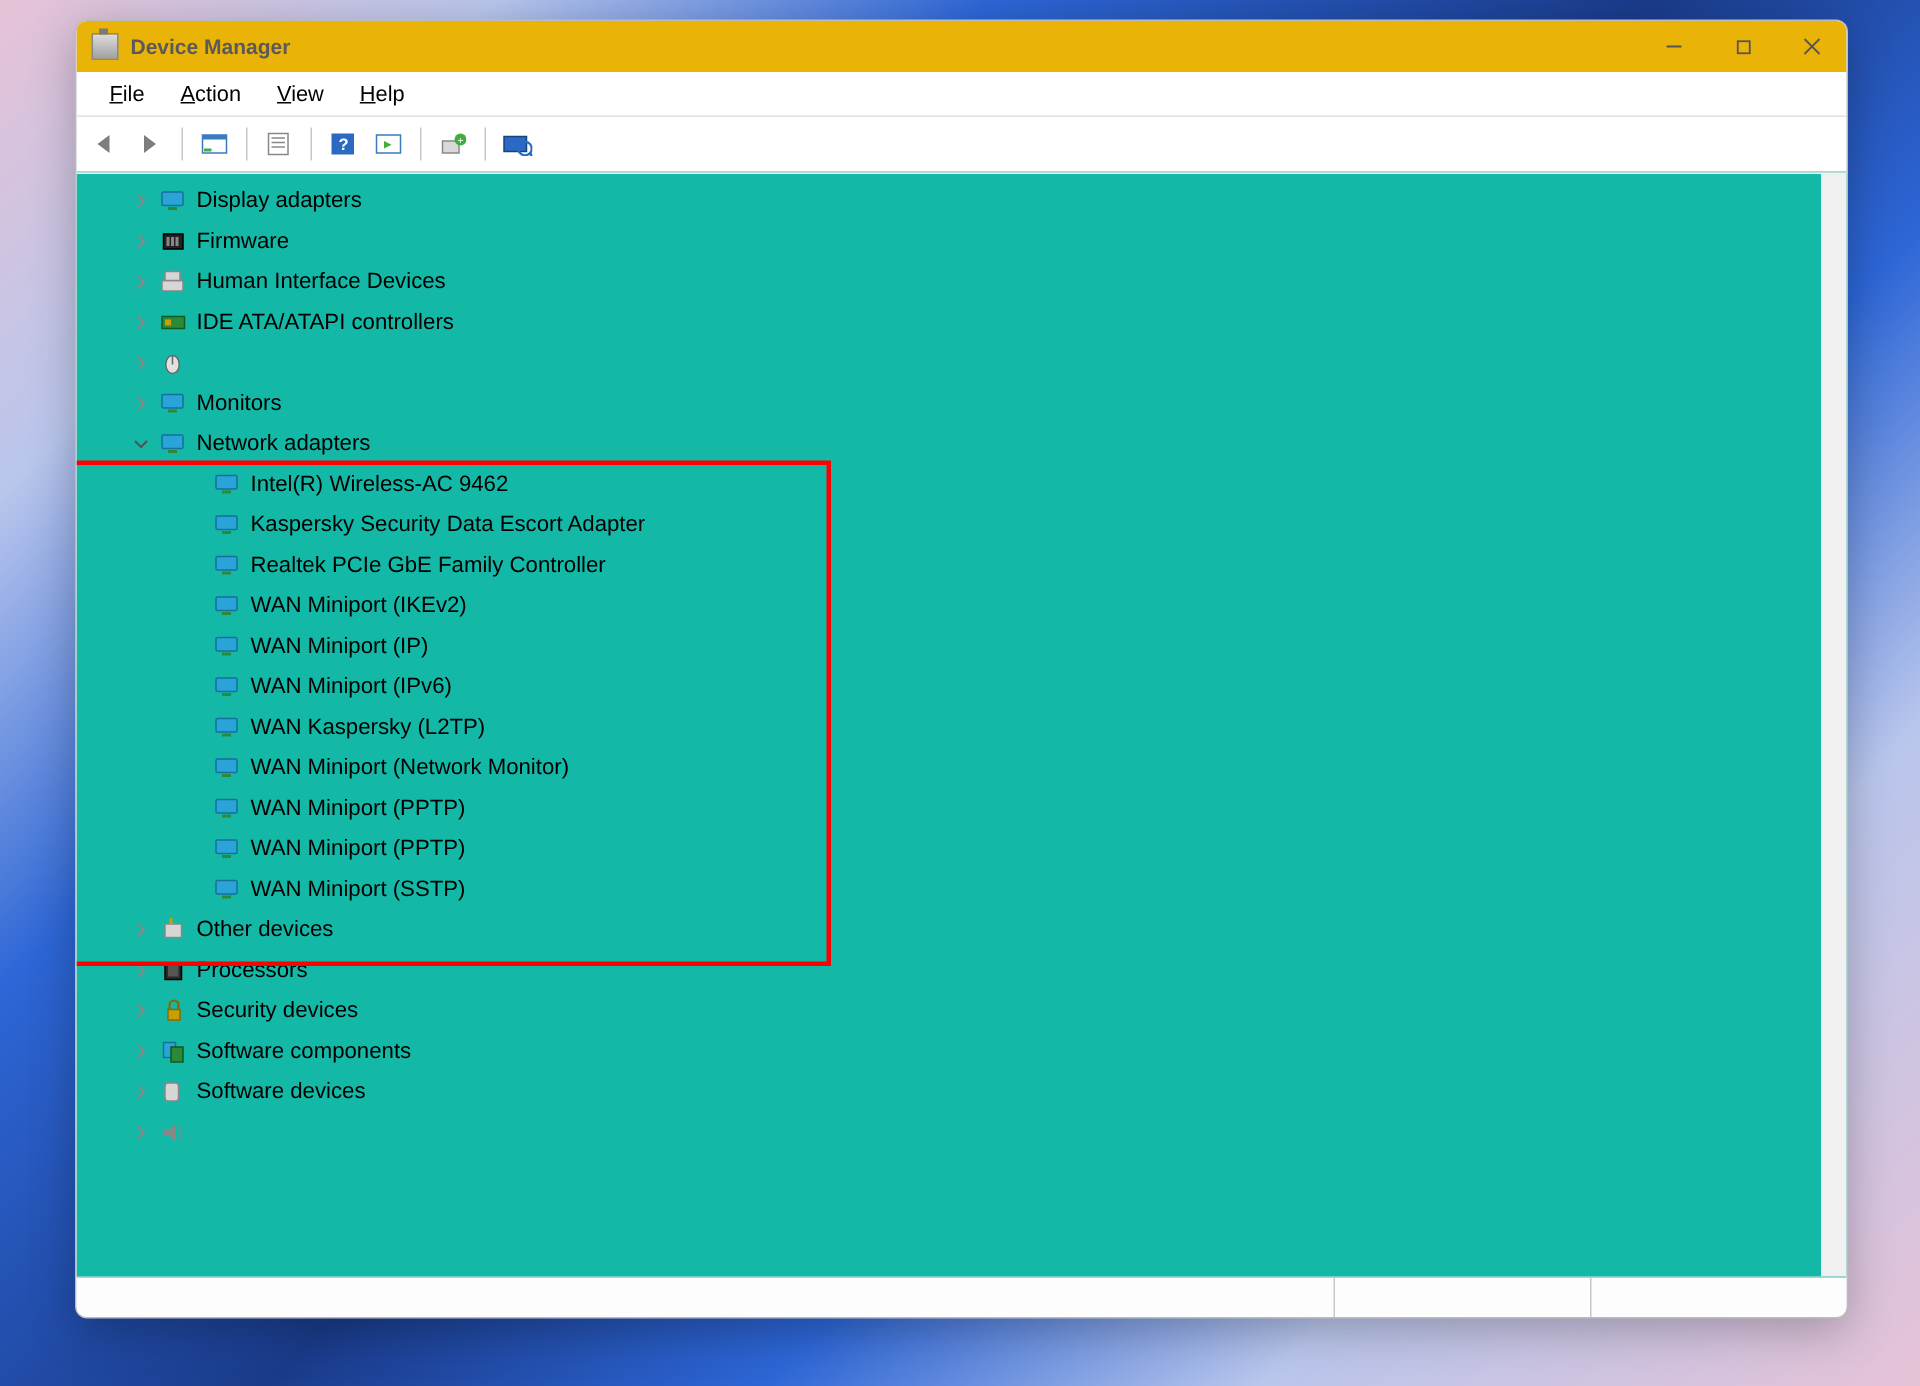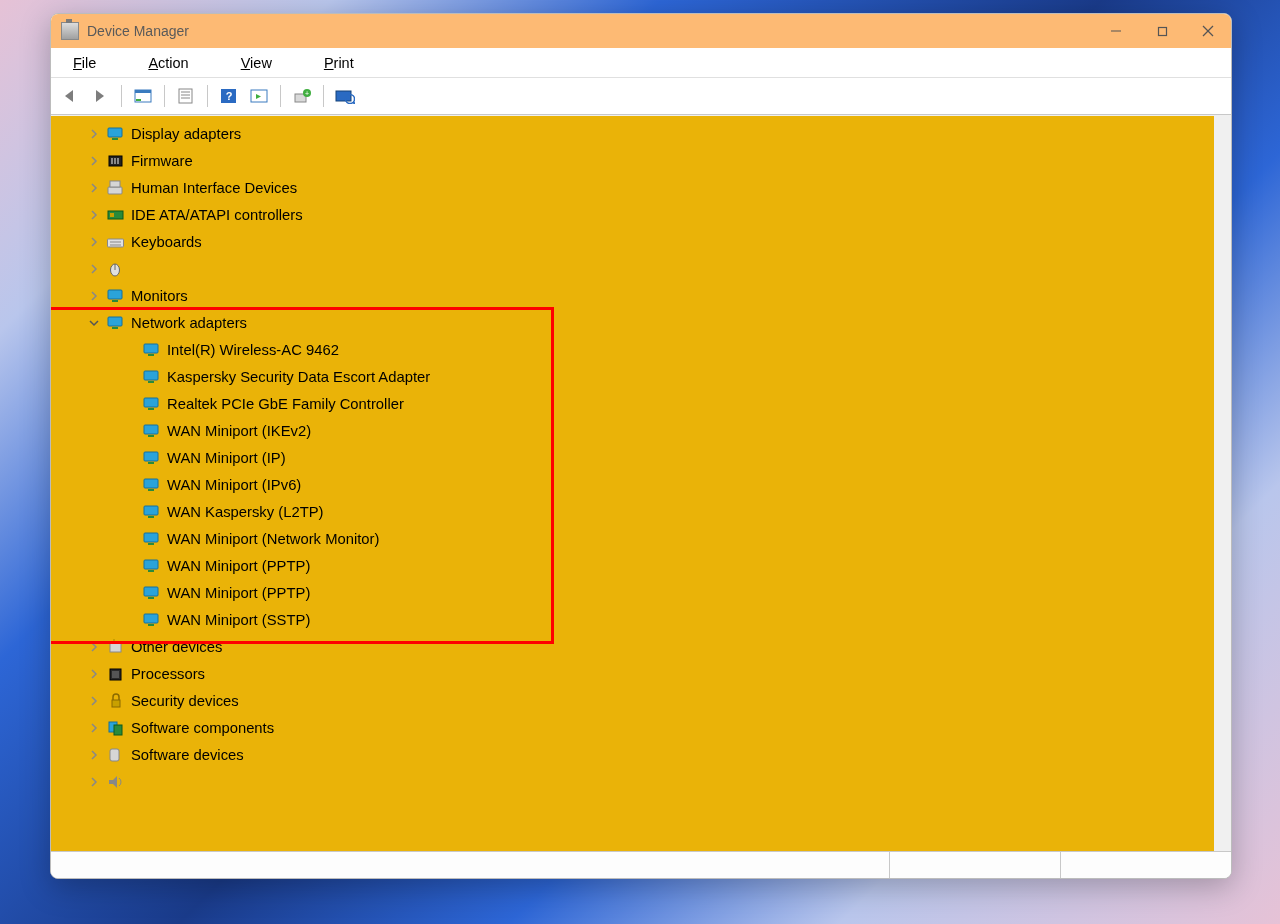--- a/index.html
+++ b/index.html
@@ -31,24 +31,25 @@
     box-shadow: 0 8px 30px rgba(0,0,0,0.25);
     display: flex;
     flex-direction: column;
     overflow: hidden;
   }
   
   .title-bar {
     height: 34px;
     display: flex;
     align-items: center;
-    background: #fdba74;
+    background: #eab308;
     color: #5a5a5a;
     font-size: 14px;
     padding-left: 10px;
+    font-weight: bold;
   }
   .title-bar .app-icon {
     width: 16px; height: 16px; margin-right: 8px;
     display: inline-block;
     background: linear-gradient(#dcdcdc,#a0a0a0);
     border: 1px solid #888;
     position: relative;
   }
   .title-bar .app-icon::before {
     content:""; position:absolute; left:4px; top:-4px; width:6px; height:4px;
@@ -71,21 +72,20 @@
 
   
   .menu-bar {
     height: 28px;
     display: flex;
     align-items: center;
     padding: 1px 6px 0 10px;
     font-size: 14.5px;
     color: #000;
     border-bottom: 1px solid #e0e0e0;
-    gap: 28px;
   }
   .menu-item {
     padding: 3px 12px;
     cursor: default;
   }
   .menu-item:first-letter { text-decoration: underline; }
 
   
   .toolbar {
     height: 32px;
@@ -99,21 +99,21 @@
     width:1px; height:22px; background:#c8c8c8; margin:0 4px;
   }
   .tb-btn {
     width: 26px; height: 24px;
     display:flex; align-items:center; justify-content:center;
   }
 
   
   .content {
     flex: 1;
-    background: #eab308;
+    background: #14b8a6;
     border-top: 1px solid #f0f0f0;
     position: relative;
     overflow: auto;
   }
   .tree {
     padding: 4px 0 4px 34px;
     font-size: 14.8px;
     line-height: 26px;
     color: #000;
     white-space: nowrap;
@@ -195,21 +195,21 @@
             <line x1="11" y1="1" x2="1" y2="11"></line>
           </svg>
       </div>
     </div>
   </div>
 
   <div class="menu-bar">
     <div class="menu-item">File</div>
     <div class="menu-item">Action</div>
     <div class="menu-item">View</div>
-    <div class="menu-item">Print</div>
+    <div class="menu-item">Help</div>
   </div>
 
   <div class="toolbar">
     <div class="tb-btn">
       <svg width="18" height="16">
           <polygon points="12,2 4,8 12,14" fill="#7d7d7d"></polygon>
         </svg>
     </div>
     <div class="tb-btn">
       <svg width="18" height="16">
@@ -316,35 +316,20 @@
               <polyline points="3,1 7,5 3,9" fill="none" stroke="#888" stroke-width="1.5"></polyline>
             </svg>
           </span>
           <span class="node-icon">
             <svg width="18" height="16">
               <rect x="1" y="4" width="15" height="8" fill="#2a8a3a" stroke="#0f5a1c"></rect>
               <rect x="3" y="6" width="4" height="4" fill="#c8a000"></rect>
             </svg>
           </span>
           <span class="node-label">IDE ATA/ATAPI controllers</span>
-        </div>
-        <div class="tree-row">
-          <span class="expander">
-            <svg width="10" height="10">
-              <polyline points="3,1 7,5 3,9" fill="none" stroke="#888" stroke-width="1.5"></polyline>
-            </svg>
-          </span>
-          <span class="node-icon">
-            <svg width="18" height="16">
-              <rect x="0.5" y="5" width="16" height="8" rx="1" fill="#e0e0e0" stroke="#888"></rect>
-              <line x1="3" y1="8" x2="14" y2="8" stroke="#888"></line>
-              <line x1="3" y1="11" x2="14" y2="11" stroke="#888"></line>
-            </svg>
-          </span>
-          <span class="node-label">Keyboards</span>
         </div>
         <div class="tree-row">
           <span class="expander">
             <svg width="10" height="10">
               <polyline points="3,1 7,5 3,9" fill="none" stroke="#888" stroke-width="1.5"></polyline>
             </svg>
           </span>
           <span class="node-icon">
             <svg width="18" height="16">
               <ellipse cx="8" cy="9" rx="4.5" ry="6" fill="#e0e0e0" stroke="#666"></ellipse>

